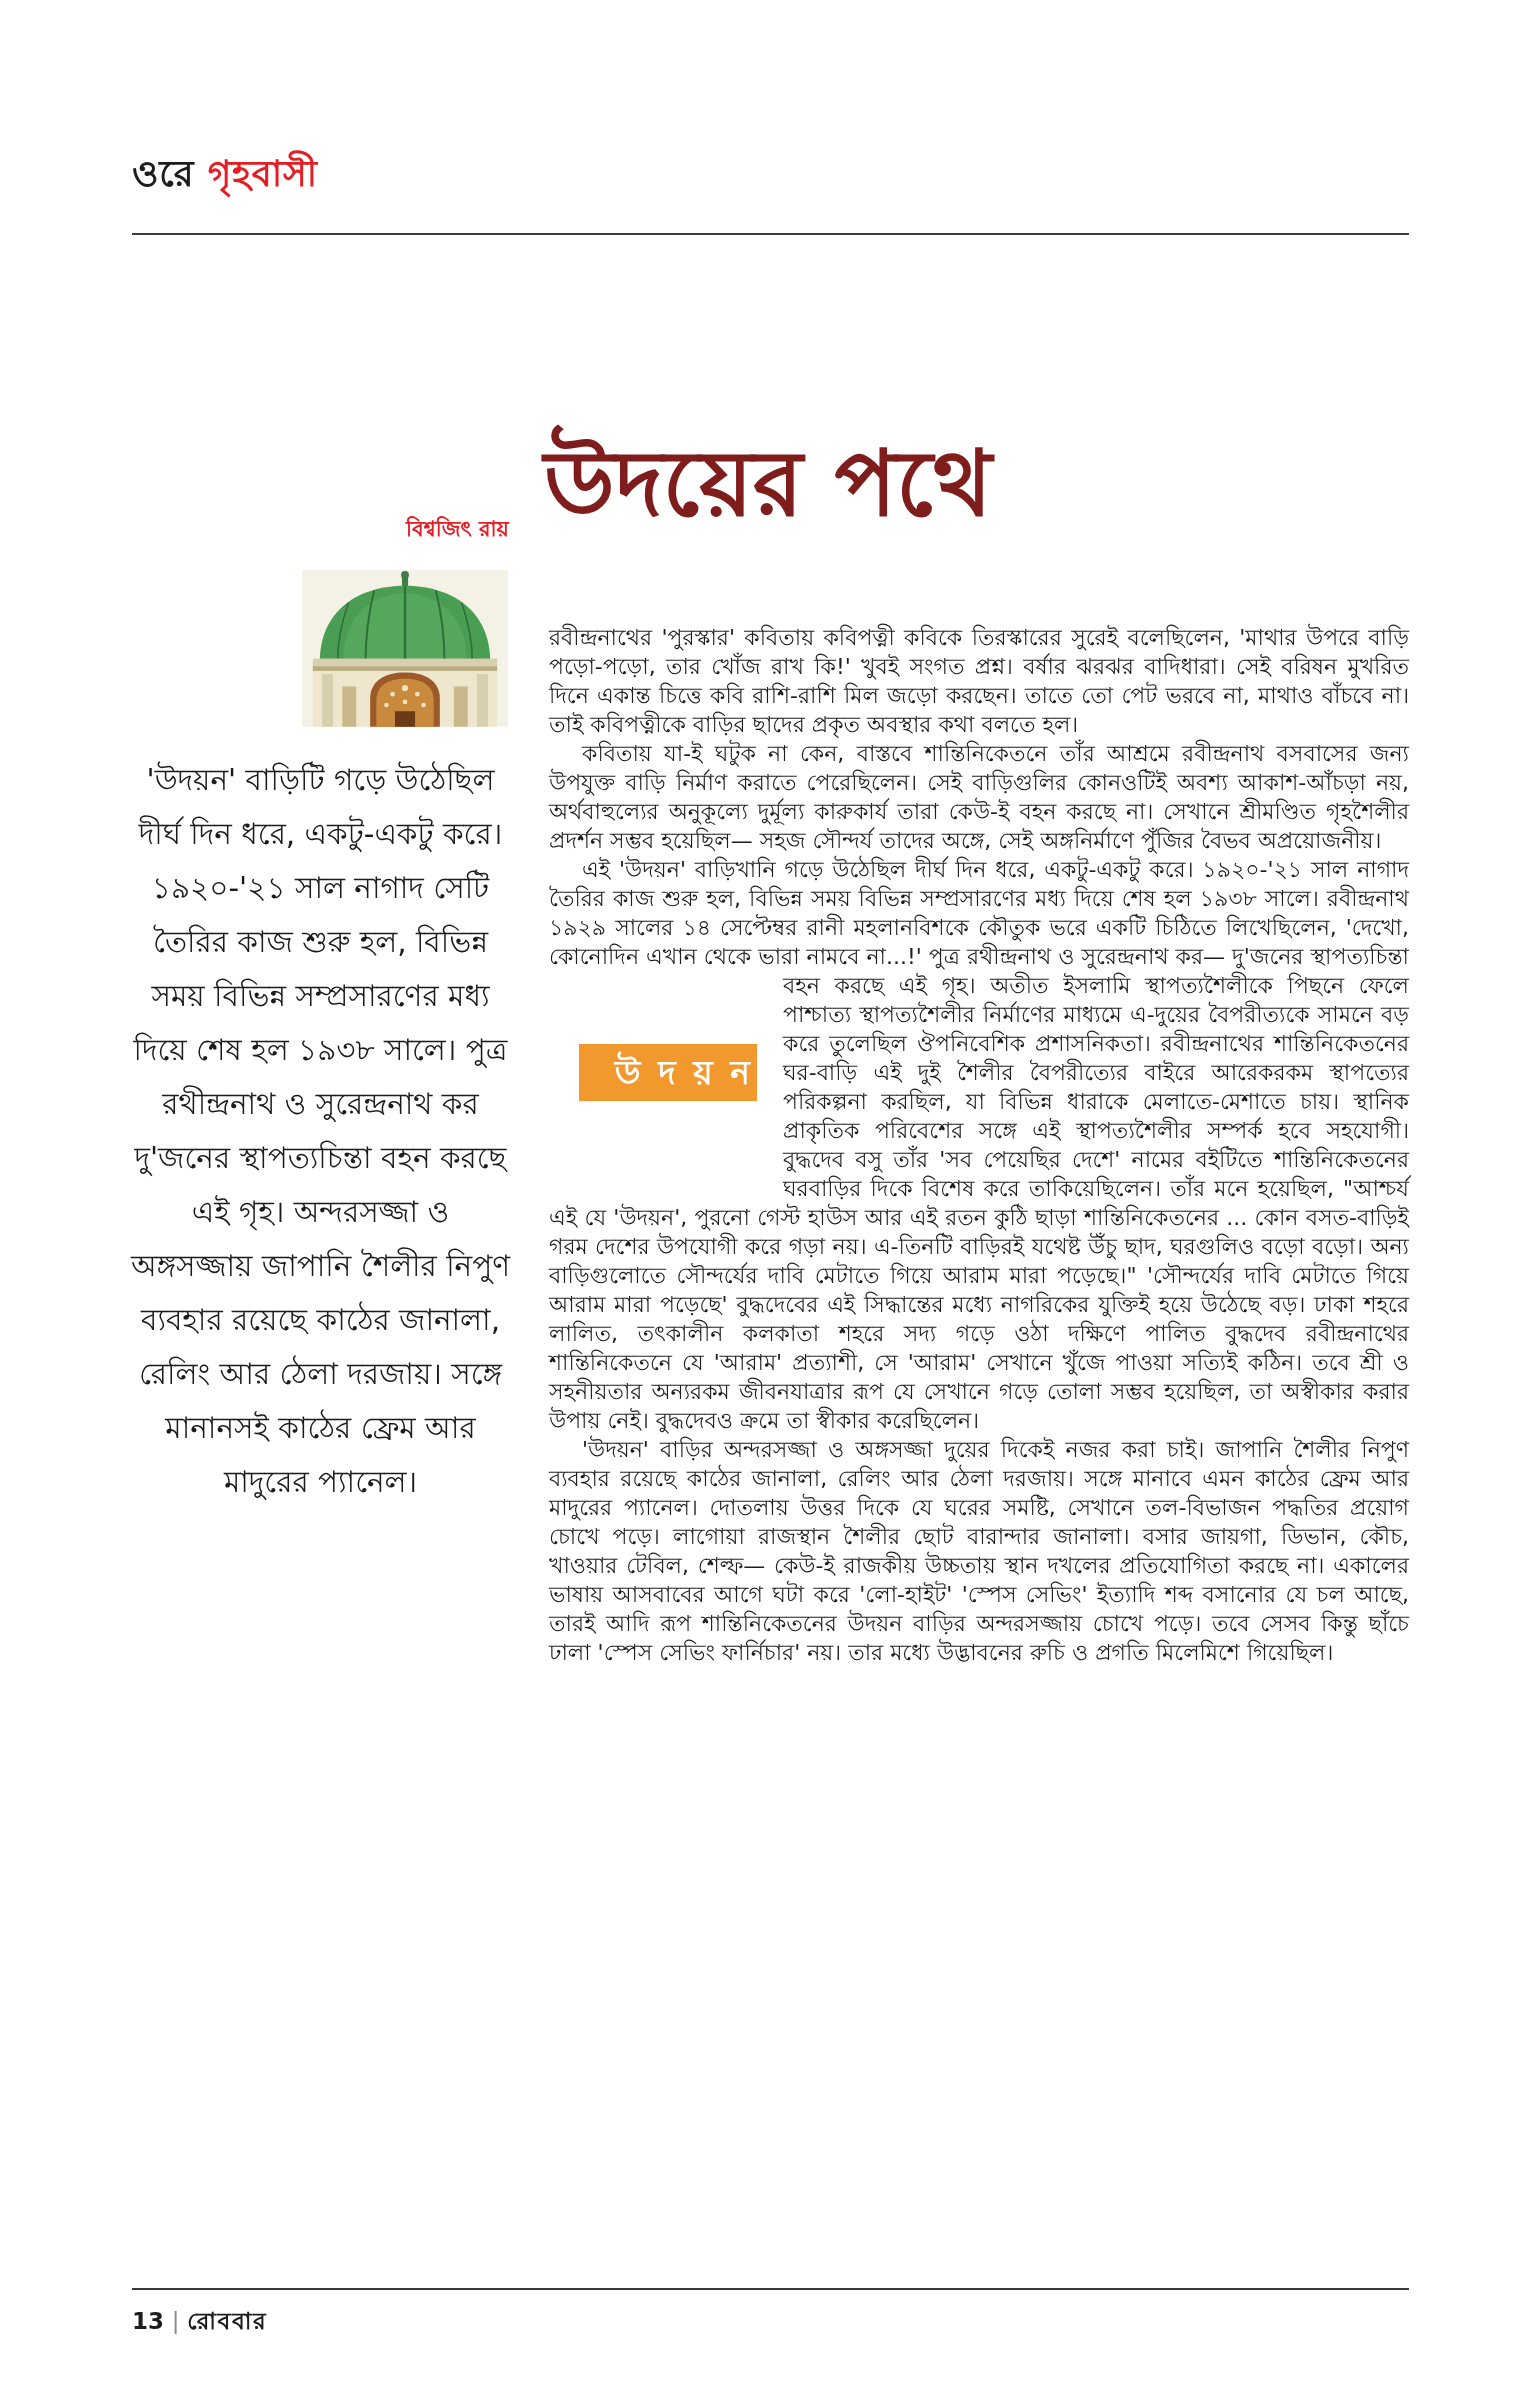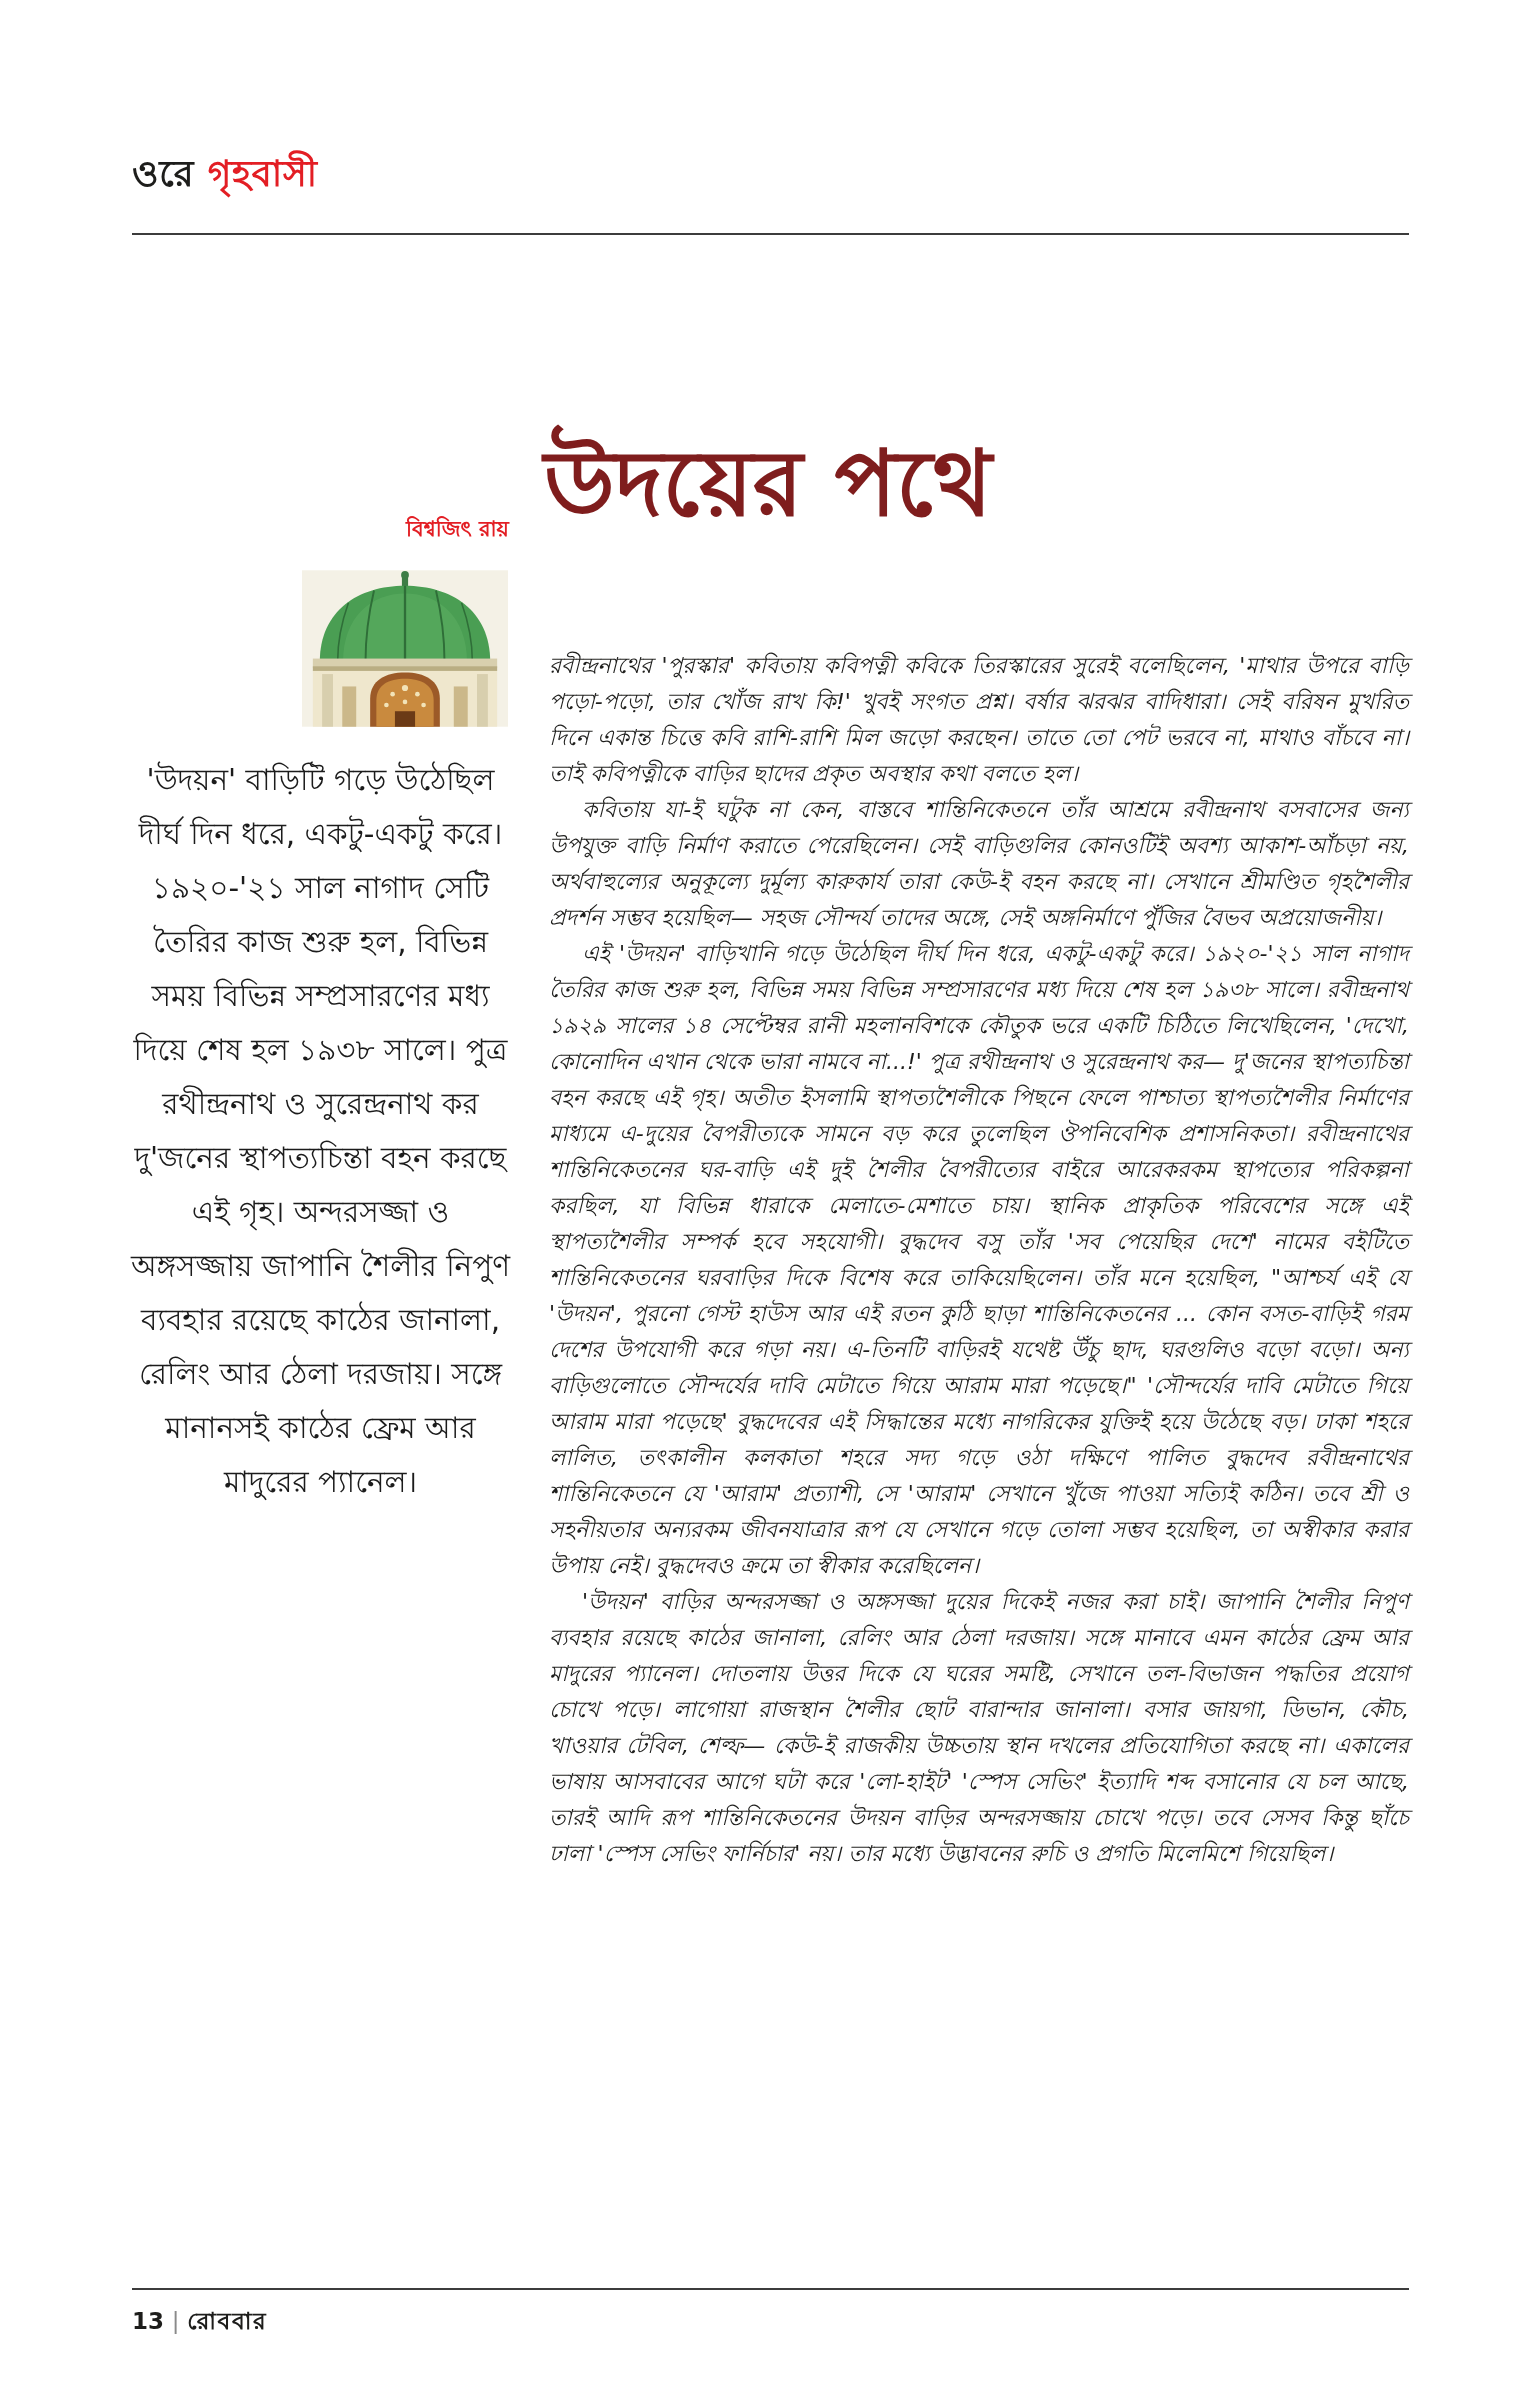--- a/index.html
+++ b/index.html
@@ -39,22 +39,22 @@
   }
   .illustration svg{display:block;width:100%;height:100%;}
   
   .pull-column{
     position:absolute; top:753px; left:129px; width:383px;
     font-size:29.5px; font-weight:normal; line-height:54px;
     text-align:center; color:#1b1b1b;
   }
   
   .article{
-    position:absolute; top:648px; left:549px; width:860px;
-    font-size:22px; line-height:36px; text-align:justify; color:#1d1d1b;font-style:italic;
+    position:absolute; top:623px; left:549px; width:860px;
+    font-size:22px; line-height:29px; text-align:justify; color:#1d1d1b;
   }
   .article p{margin:0;}
   .article p.indent{text-indent:33px;}
   
   .box-float{
     float:left; display:block; width:234px; height:211px; position:relative;
   }
   .udayan-box{
     position:absolute; top:73px; left:29.5px; width:178px; height:57px;
     background:#f2992e; color:#ffffff;
@@ -129,20 +129,23 @@
     </svg>
   </div>
 
   <div class="pull-column">'উদয়ন' বাড়িটি গড়ে উঠেছিল দীর্ঘ দিন ধরে, একটু-একটু করে। ১৯২০-'২১ সাল নাগাদ সেটি তৈরির কাজ শুরু হল, বিভিন্ন সময় বিভিন্ন সম্প্রসারণের মধ্য দিয়ে শেষ হল ১৯৩৮ সালে। পুত্র রথীন্দ্রনাথ ও সুরেন্দ্রনাথ কর দু'জনের স্থাপত্যচিন্তা বহন করছে এই গৃহ। অন্দরসজ্জা ও অঙ্গসজ্জায় জাপানি শৈলীর নিপুণ ব্যবহার রয়েছে কাঠের জানালা, রেলিং আর ঠেলা দরজায়। সঙ্গে মানানসই কাঠের ফ্রেম আর মাদুরের প্যানেল।</div>
 
   <div class="article">
     <p>রবীন্দ্রনাথের 'পুরস্কার' কবিতায় কবিপত্নী কবিকে তিরস্কারের সুরেই বলেছিলেন, 'মাথার উপরে বাড়ি পড়ো-পড়ো, তার খোঁজ রাখ কি!' খুবই সংগত প্রশ্ন। বর্ষার ঝরঝর বাদিধারা। সেই বরিষন মুখরিত দিনে একান্ত চিত্তে কবি রাশি-রাশি মিল জড়ো করছেন। তাতে তো পেট ভরবে না, মাথাও বাঁচবে না। তাই কবিপত্নীকে বাড়ির ছাদের প্রকৃত অবস্থার কথা বলতে হল।</p>
     <p class="indent">কবিতায় যা-ই ঘটুক না কেন, বাস্তবে শান্তিনিকেতনে তাঁর আশ্রমে রবীন্দ্রনাথ বসবাসের জন্য উপযুক্ত বাড়ি নির্মাণ করাতে পেরেছিলেন। সেই বাড়িগুলির কোনওটিই অবশ্য আকাশ-আঁচড়া নয়, অর্থবাহুল্যের অনুকূল্যে দুর্মূল্য কারুকার্য তারা কেউ-ই বহন করছে না। সেখানে শ্রীমণ্ডিত গৃহশৈলীর প্রদর্শন সম্ভব হয়েছিল— সহজ সৌন্দর্য তাদের অঙ্গে, সেই অঙ্গনির্মাণে পুঁজির বৈভব অপ্রয়োজনীয়।</p>
     <p class="indent">
       <span>এই 'উদয়ন' বাড়িখানি গড়ে উঠেছিল দীর্ঘ দিন ধরে, একটু-একটু করে। ১৯২০-'২১ সাল নাগাদ তৈরির কাজ শুরু হল, বিভিন্ন সময় বিভিন্ন সম্প্রসারণের মধ্য দিয়ে শেষ হল ১৯৩৮ সালে। রবীন্দ্রনাথ ১৯২৯ সালের ১৪ সেপ্টেম্বর রানী মহলানবিশকে কৌতুক ভরে একটি চিঠিতে লিখেছিলেন, 'দেখো, কোনোদিন এখান থেকে ভারা নামবে না...!' পুত্র রথীন্দ্রনাথ ও সুরেন্দ্রনাথ কর— দু'জনের স্থাপত্যচিন্তা বহন করছে এই গৃহ। অতীত</span>
+      <span class="box-float">
+          <span class="udayan-box">উ দ য় ন</span>
+        </span>
       <span>ইসলামি স্থাপত্যশৈলীকে পিছনে ফেলে পাশ্চাত্য স্থাপত্যশৈলীর নির্মাণের মাধ্যমে এ-দুয়ের বৈপরীত্যকে সামনে বড় করে তুলেছিল ঔপনিবেশিক প্রশাসনিকতা। রবীন্দ্রনাথের শান্তিনিকেতনের ঘর-বাড়ি এই দুই শৈলীর বৈপরীত্যের বাইরে আরেকরকম স্থাপত্যের পরিকল্পনা করছিল, যা বিভিন্ন ধারাকে</span>
       <span>মেলাতে-মেশাতে চায়। স্থানিক প্রাকৃতিক পরিবেশের সঙ্গে এই স্থাপত্যশৈলীর সম্পর্ক হবে সহযোগী। বুদ্ধদেব বসু তাঁর 'সব পেয়েছির দেশে' নামের বইটিতে শান্তিনিকেতনের ঘরবাড়ির দিকে বিশেষ করে তাকিয়েছিলেন। তাঁর মনে হয়েছিল, "আশ্চর্য এই যে 'উদয়ন', পুরনো গেস্ট হাউস আর এই রতন কুঠি ছাড়া শান্তিনিকেতনের ... কোন বসত-বাড়িই গরম দেশের উপযোগী করে গড়া নয়। এ-তিনটি বাড়িরই যথেষ্ট উঁচু ছাদ, ঘরগুলিও বড়ো বড়ো। অন্য বাড়িগুলোতে সৌন্দর্যের দাবি মেটাতে গিয়ে আরাম মারা পড়েছে।" 'সৌন্দর্যের দাবি মেটাতে গিয়ে আরাম মারা পড়েছে' বুদ্ধদেবের এই সিদ্ধান্তের মধ্যে নাগরিকের যুক্তিই হয়ে উঠেছে বড়। ঢাকা শহরে লালিত, তৎকালীন কলকাতা শহরে সদ্য গড়ে ওঠা দক্ষিণে পালিত বুদ্ধদেব রবীন্দ্রনাথের শান্তিনিকেতনে যে 'আরাম' প্রত্যাশী, সে 'আরাম' সেখানে খুঁজে পাওয়া সত্যিই কঠিন। তবে শ্রী ও সহনীয়তার অন্যরকম জীবনযাত্রার রূপ যে সেখানে গড়ে তোলা সম্ভব হয়েছিল, তা অস্বীকার করার উপায় নেই। বুদ্ধদেবও ক্রমে তা স্বীকার করেছিলেন।</span>
     </p>
     <p class="indent">'উদয়ন' বাড়ির অন্দরসজ্জা ও অঙ্গসজ্জা দুয়ের দিকেই নজর করা চাই। জাপানি শৈলীর নিপুণ ব্যবহার রয়েছে কাঠের জানালা, রেলিং আর ঠেলা দরজায়। সঙ্গে মানাবে এমন কাঠের ফ্রেম আর মাদুরের প্যানেল। দোতলায় উত্তর দিকে যে ঘরের সমষ্টি, সেখানে তল-বিভাজন পদ্ধতির প্রয়োগ চোখে পড়ে। লাগোয়া রাজস্থান শৈলীর ছোট বারান্দার জানালা। বসার জায়গা, ডিভান, কৌচ, খাওয়ার টেবিল, শেল্ফ— কেউ-ই রাজকীয় উচ্চতায় স্থান দখলের প্রতিযোগিতা করছে না। একালের ভাষায় আসবাবের আগে ঘটা করে 'লো-হাইট' 'স্পেস সেভিং' ইত্যাদি শব্দ বসানোর যে চল আছে, তারই আদি রূপ শান্তিনিকেতনের উদয়ন বাড়ির অন্দরসজ্জায় চোখে পড়ে। তবে সেসব কিন্তু ছাঁচে ঢালা 'স্পেস সেভিং ফার্নিচার' নয়। তার মধ্যে উদ্ভাবনের রুচি ও প্রগতি মিলেমিশে গিয়েছিল।</p>
   </div>
 
   <div class="footer-rule"></div>
   <div class="footer">
     <span class="pageno">13</span><span class="sep">|</span><span class="mag">রোববার</span>
   </div>

